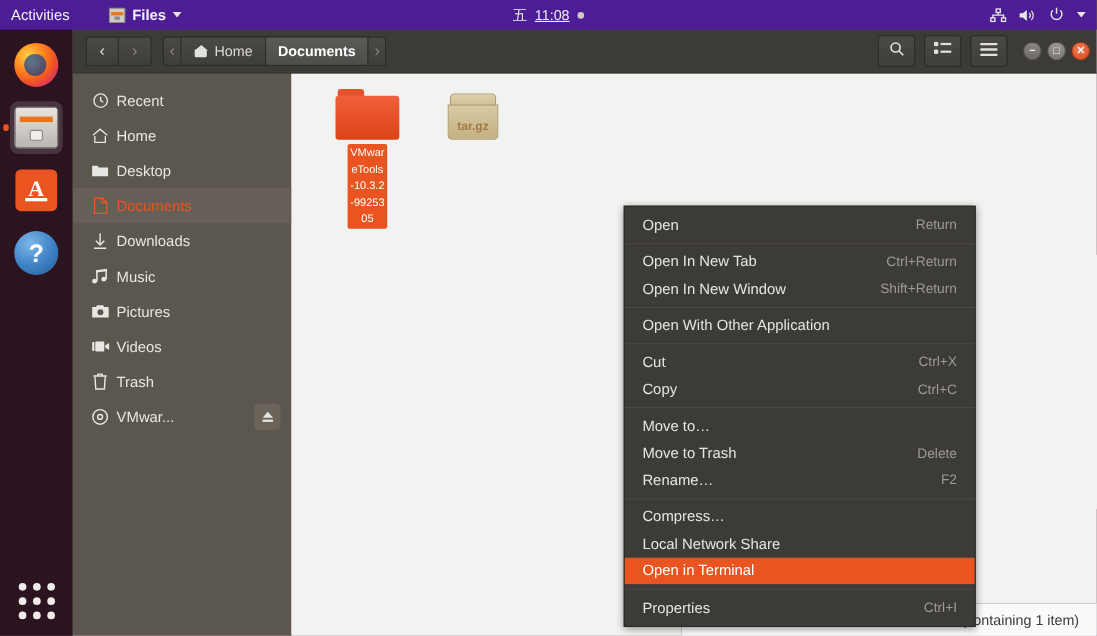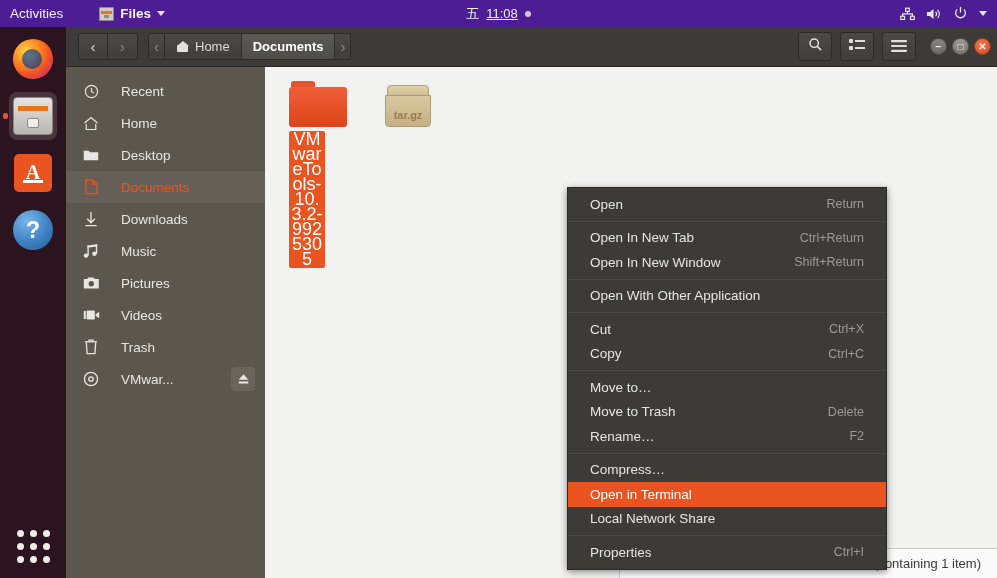--- a/index.html
+++ b/index.html
@@ -145,44 +145,44 @@
   }
   .wc.min { background:linear-gradient(#888480,#6d6965); }
   .wc.max { background:linear-gradient(#9b9793,#7a7672); }
   .wc.close { background:radial-gradient(circle at 38% 32%, #f07a4d, #d8471f); }
   .wc span { font-size:10px; color:#efefef; line-height:1; font-weight:700; }
 
   
   #body { display:flex; height:511px; }
   #sidebar { width:199px; background:#5b574f; padding-top:8px; }
   .side-item {
-    height:32px; display:flex; align-items:center; gap:21px;
+    height:32px; display:flex; align-items:center; gap:6px;
     padding-left:16px; color:#e8e6e2; font-size:13.5px;
   }
   .side-item .ico { width:18px; display:flex; justify-content:center; align-items:center; }
   .side-item.sel { background:#655f57; color:#e95420; }
   .side-item.sel .ico svg { stroke:#e95420; fill:none; }
   .side-item .eject {
     margin-left:auto; margin-right:10px; width:24px;height:24px; border-radius:4px;
     background:#6a645b; display:flex;align-items:center;justify-content:center;
   }
 
   #content { flex:1; background:#f2f2f1; position:relative; padding:14px 0 0 14px; }
-  .file { width:90px; display:flex; flex-direction:column; align-items:flex-start; position:absolute; }
+  .file { width:90px; display:flex; flex-direction:column; align-items:center; position:absolute; }
   .folder-ico { width:58px;height:46px; position:relative; }
   .folder-ico .tab {
     position:absolute; left:2px; top:0; width:24px;height:8px;
     background:#e7522c; border-radius:3px 3px 0 0;
   }
   .folder-ico .body {
     position:absolute; left:0; top:6px; width:58px;height:40px;
     background:linear-gradient(#f0603a,#de4318); border-radius:3px;
   }
   .fname {
-    margin-top:4px; font-size:18px; line-height:15px; text-align:center;
+    margin-top:4px; font-size:10px; line-height:15px; text-align:center;
     word-break:break-all; max-width:36px;
   }
   .fname.sel { background:#e95420; color:#fff; border-radius:2px; padding:1px 2px; }
   .arch-ico { width:46px;height:44px; position:relative; }
   .arch-ico .lid {
     position:absolute; left:2px; top:2px; width:42px;height:13px;
     background:linear-gradient(#ded0aa,#cdbd93); border:1px solid #ad9c72; border-radius:4px 4px 0 0;
   }
   .arch-ico .box {
     position:absolute; left:0; top:12px; width:46px;height:32px;
@@ -195,21 +195,21 @@
 
   
   #ctxmenu {
     position:absolute; left:302px; top:120px; width:320px;
     background:#3c3b37; border:1px solid #2a2926;
     padding:4px 0; z-index:40;
     box-shadow:0 2px 7px rgba(0,0,0,.45);
   }
   .mi {
     height:24.5px; display:flex; align-items:center;
-    padding:0 22px; color:#e7e5e1; font-size:13.5px;
+    padding:0 16px; color:#e7e5e1; font-size:13.5px;
   }
   .mi .accel { margin-left:auto; color:#9d9a95; font-size:12.5px; }
   .mi.hl { background:#e95420; color:#ffffff; }
   .msep { height:1px; background:#4b4945; margin:4px 0; }
 
   
   #status {
     position:absolute; right:0; bottom:0; height:30px;
     background:#fafafa; border:1px solid #cfcdc9; border-right:none; border-bottom:none;
     border-radius:5px 0 0 0;
@@ -560,26 +560,26 @@
             <span class="accel">Delete</span>
           </div>
           <div class="mi">
             <span>Rename…</span>
             <span class="accel">F2</span>
           </div>
           <div class="msep"></div>
           <div class="mi">
             <span>Compress…</span>
           </div>
+          <div class="mi">
+            <span>Local Network Share</span>
+          </div>
           <div class="mi hl">
             <span>Open in Terminal</span>
           </div>
-          <div class="mi">
-            <span>Local Network Share</span>
-          </div>
           <div class="msep"></div>
           <div class="mi">
             <span>Properties</span>
             <span class="accel">Ctrl+I</span>
           </div>
         </div>
 
       <div id="status">
         <span>“VMwareTools-10.3.2-9925305” selected  (containing 1 item)</span>
       </div>

